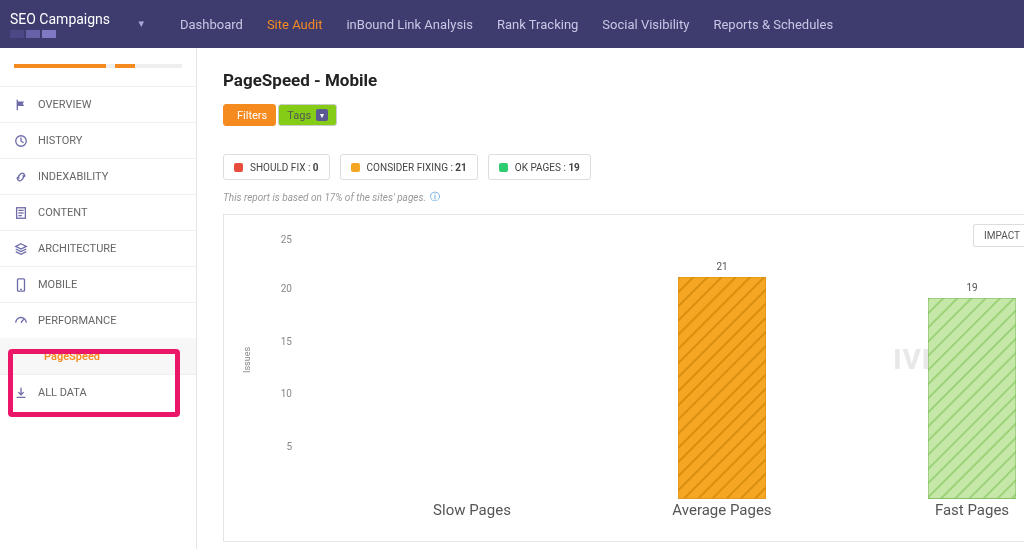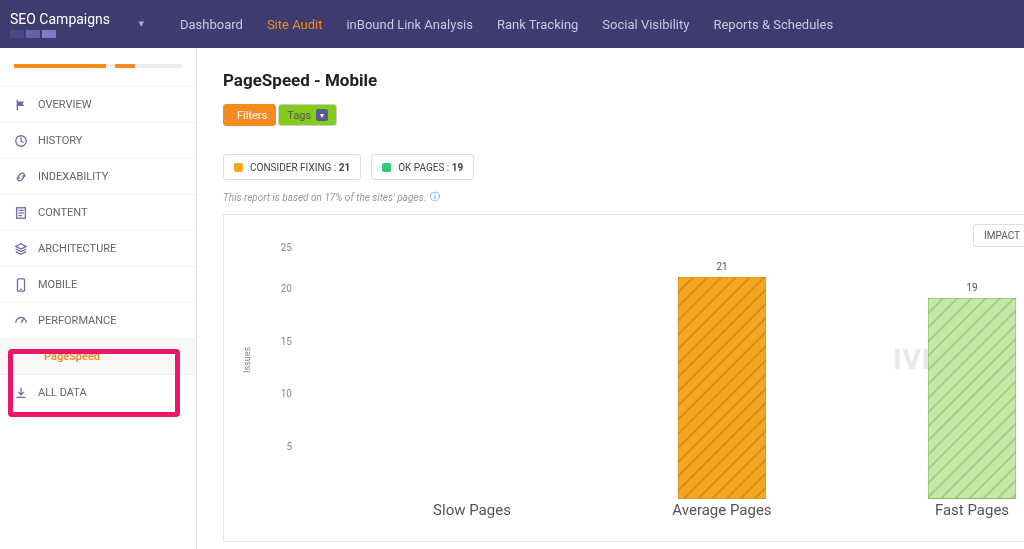--- a/index.html
+++ b/index.html
@@ -164,20 +164,24 @@
         <span>Filters</span>
       </button>
       <button class="btn">
         <span>Tags</span>
         <span style="background:#5b5994;color:#fff;width:12px;height:12px;display:inline-flex;align-items:center;justify-content:center;font-size:8px;border-radius:2px">▾</span>
       </button>
     </div>
 
     <div class="legend" id="legend">
         <div class="pill">
+          <span class="dot r"></span>
+          <span>SHOULD FIX : <b>0</b></span>
+        </div>
+        <div class="pill">
           <span class="dot y"></span>
           <span>CONSIDER FIXING : <b>21</b></span>
         </div>
         <div class="pill">
           <span class="dot g"></span>
           <span>OK PAGES : <b>19</b></span>
         </div>
       </div>
 
     <div class="note">
@@ -188,21 +192,21 @@
     <div class="impact">IMPACT</div>
 
     <div class="chart-wrap">
       <span class="ylab">Issues</span>
       <div class="wm">IVESEO</div>
       <div class="plot" id="plot">
           <span class="ytick" style="top: 211.2px;">5</span>
           <span class="ytick" style="top: 158.4px;">10</span>
           <span class="ytick" style="top: 105.6px;">15</span>
           <span class="ytick" style="top: 52.8px;">20</span>
-          <span class="ytick" style="top: 12px;">25</span>
+          <span class="ytick" style="top: 4px;">25</span>
           <div class="bar" style="left: 130px; height: 0px;"></div>
           <div class="xcat" style="left: 174px;">Slow Pages</div>
           <div class="bar" style="left: 380px; height: 221.76px;"><div class="barlab">21</div><svg class="hatch">
               <rect width="100%" height="100%" fill="url(#hatch-y)" stroke="#d88f0f" stroke-width="1"></rect>
             </svg></div>
           <div class="xcat" style="left: 424px;">Average Pages</div>
           <div class="bar" style="left: 630px; height: 200.64px;"><div class="barlab">19</div><svg class="hatch">
               <rect width="100%" height="100%" fill="url(#hatch-g)" stroke="#7bb85a" stroke-width="1"></rect>
             </svg></div>
           <div class="xcat" style="left: 674px;">Fast Pages</div>

